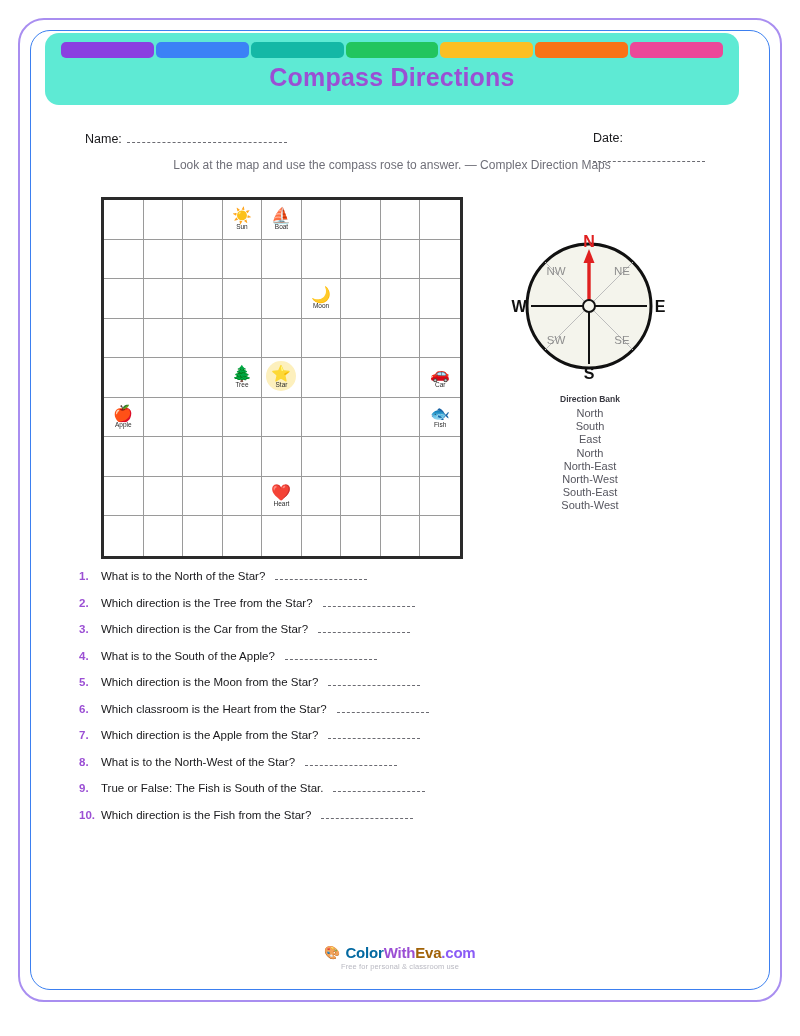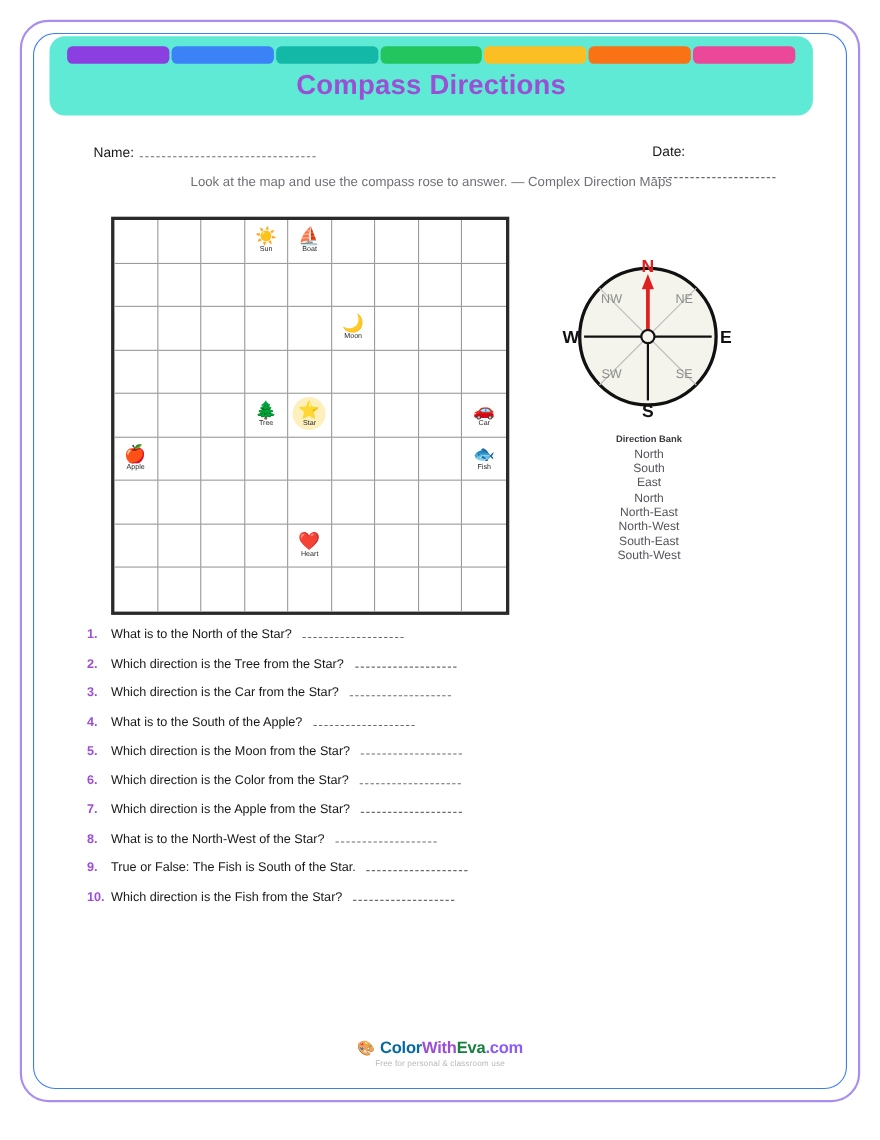--- a/index.html
+++ b/index.html
@@ -243,21 +243,21 @@
     display: flex;
     align-items: center;
     gap: 5px;
     font-size: 15px;
     font-weight: bold;
     letter-spacing: -.2px;
   }
   #palette-icon { font-size: 13px; line-height: 1; }
   .brand-color { color: #0369a1; }
   .brand-with  { color: #9b4fd4; }
-  .brand-eva   { color: #15803d; }
+  .brand-eva   { color: #a16207; }
   .brand-com   { color: #8b5cf6; }
   #footer-tag {
     font-size: 7.5px;
     color: #b9b9c2;
     margin-top: 1px;
     letter-spacing: .1px;
   }
 </style>
 </head>
 <body>
@@ -482,21 +482,21 @@
           <span class="q-text">What is to the South of the Apple?</span>
           <span class="q-blank"></span>
         </div>
         <div class="question-row">
           <span class="q-num">5.</span>
           <span class="q-text">Which direction is the Moon from the Star?</span>
           <span class="q-blank"></span>
         </div>
         <div class="question-row">
           <span class="q-num">6.</span>
-          <span class="q-text">Which direction is the Color from the Star?</span>
+          <span class="q-text">Which classroom is the Heart from the Star?</span>
           <span class="q-blank"></span>
         </div>
         <div class="question-row">
           <span class="q-num">7.</span>
           <span class="q-text">Which direction is the Apple from the Star?</span>
           <span class="q-blank"></span>
         </div>
         <div class="question-row">
           <span class="q-num">8.</span>
           <span class="q-text">What is to the North-West of the Star?</span>

